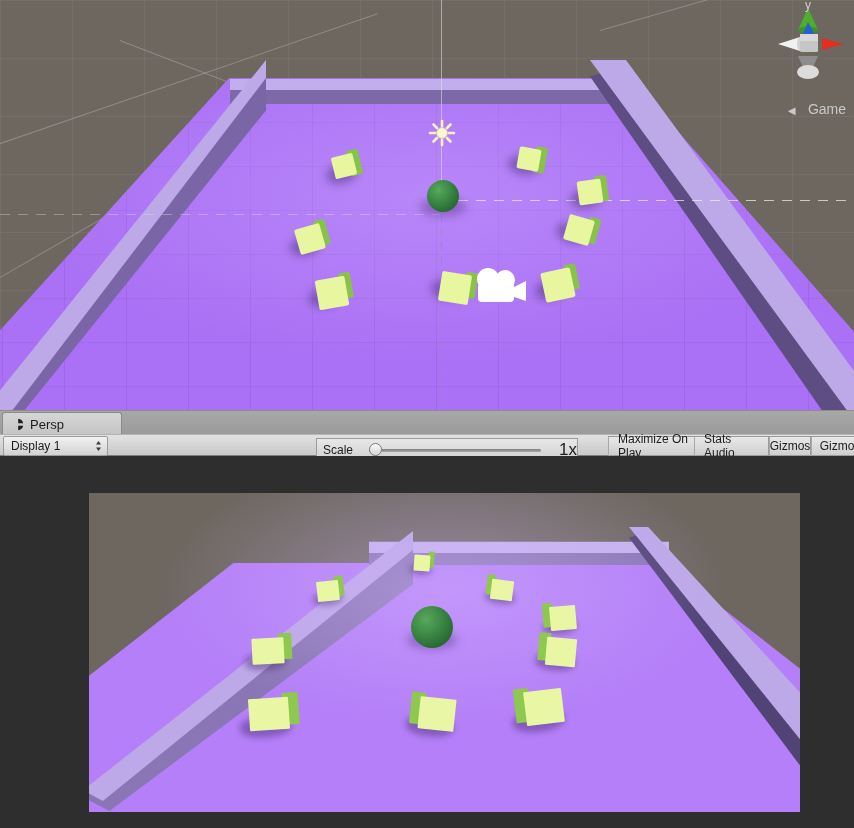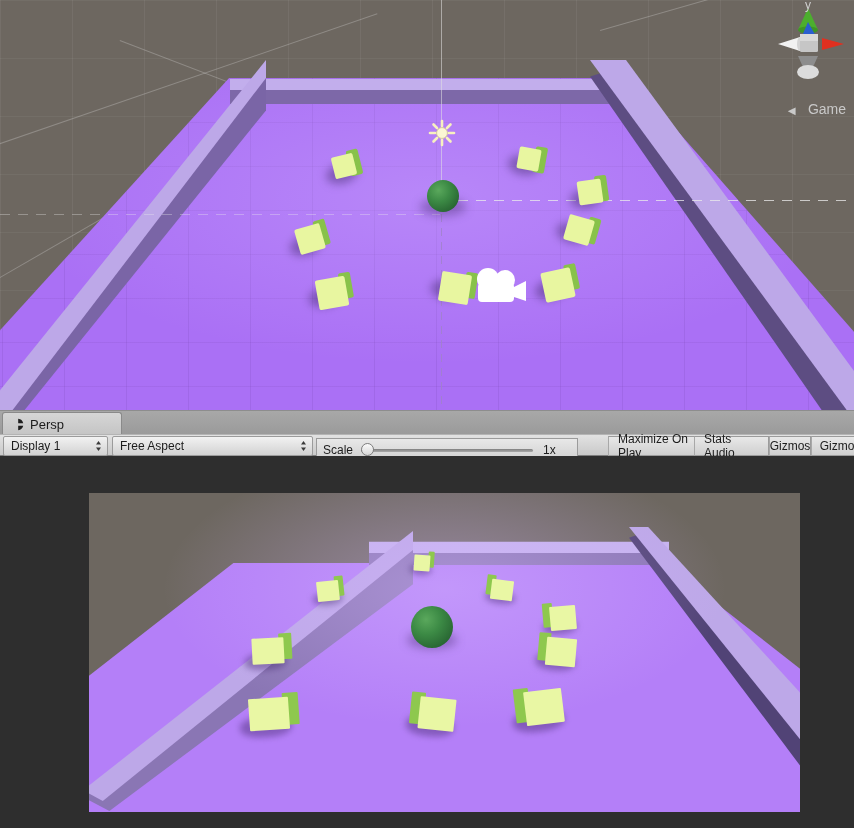--- a/index.html
+++ b/index.html
@@ -216,41 +216,41 @@
     border-left: 1px solid #a8a8a8;
     justify-content: center;
     padding: 0 9px;
   }
   #scale-group {
     position: absolute; top: 3px; left: 316px; height: 24px;
     width: 262px;
     background: linear-gradient(to bottom, #e8e8e8, #cfcfcf);
     border: 1px solid #9b9b9b;
     box-sizing: border-box;
-    display: flex; align-items: center;
+    display: flex; align-items: center; justify-content: space-between;
   }
   #scale-label { font-size: 12px; color: #1c1c1c; margin-left: 6px; }
   #scale-slider {
     position: relative;
     margin-left: 8px;
     width: 172px; height: 14px;
   }
   #scale-track {
     position: absolute; left: 0; top: 6px; width: 172px; height: 3px;
     background: linear-gradient(to bottom, #7f7f7f, #a9a9a9);
     border-radius: 2px;
   }
   #scale-knob {
     position: absolute; left: 0px; top: 0px;
     width: 13px; height: 13px; border-radius: 50%;
     background: linear-gradient(to bottom, #fbfbfb, #d6d6d6);
     border: 1px solid #7d7d7d;
     box-sizing: border-box;
   }
-  #scale-value { font-size: 12px; color: #1c1c1c; margin-left: 10px; }
+  #scale-value { font-size: 17px; color: #1c1c1c; margin-left: 10px; }
 
   
   #game-view {
     position: absolute; left: 0; top: 456px; width: 854px; height: 372px;
     background: #2e2e2e;
     overflow: hidden;
   }
   #game-render {
     position: absolute; left: 89px; top: 37px; width: 711px; height: 319px;
     overflow: hidden;
@@ -465,27 +465,20 @@
   <div id="toolbar">
 
     <div class="tb-ctl tb-dropdown" style="left:3px; width:105px;">
       <span>Display 1</span>
       <svg class="caret" viewBox="0 0 7 12">
         <polygon points="3.5,1 6,4.5 1,4.5" fill="#3a3a3a"></polygon>
         <polygon points="3.5,11 6,7.5 1,7.5" fill="#3a3a3a"></polygon>
       </svg>
     </div>
 
-    <div class="tb-ctl tb-dropdown" style="left:112px; width:201px;">
-      <span>Free Aspect</span>
-      <svg class="caret" viewBox="0 0 7 12">
-        <polygon points="3.5,1 6,4.5 1,4.5" fill="#3a3a3a"></polygon>
-        <polygon points="3.5,11 6,7.5 1,7.5" fill="#3a3a3a"></polygon>
-      </svg>
-    </div>
 
     <div id="scale-group">
       <span id="scale-label">Scale</span>
       <div id="scale-slider">
         <div id="scale-track"></div>
         <div id="scale-knob"></div>
       </div>
       <span id="scale-value">1x</span>
     </div>
 

